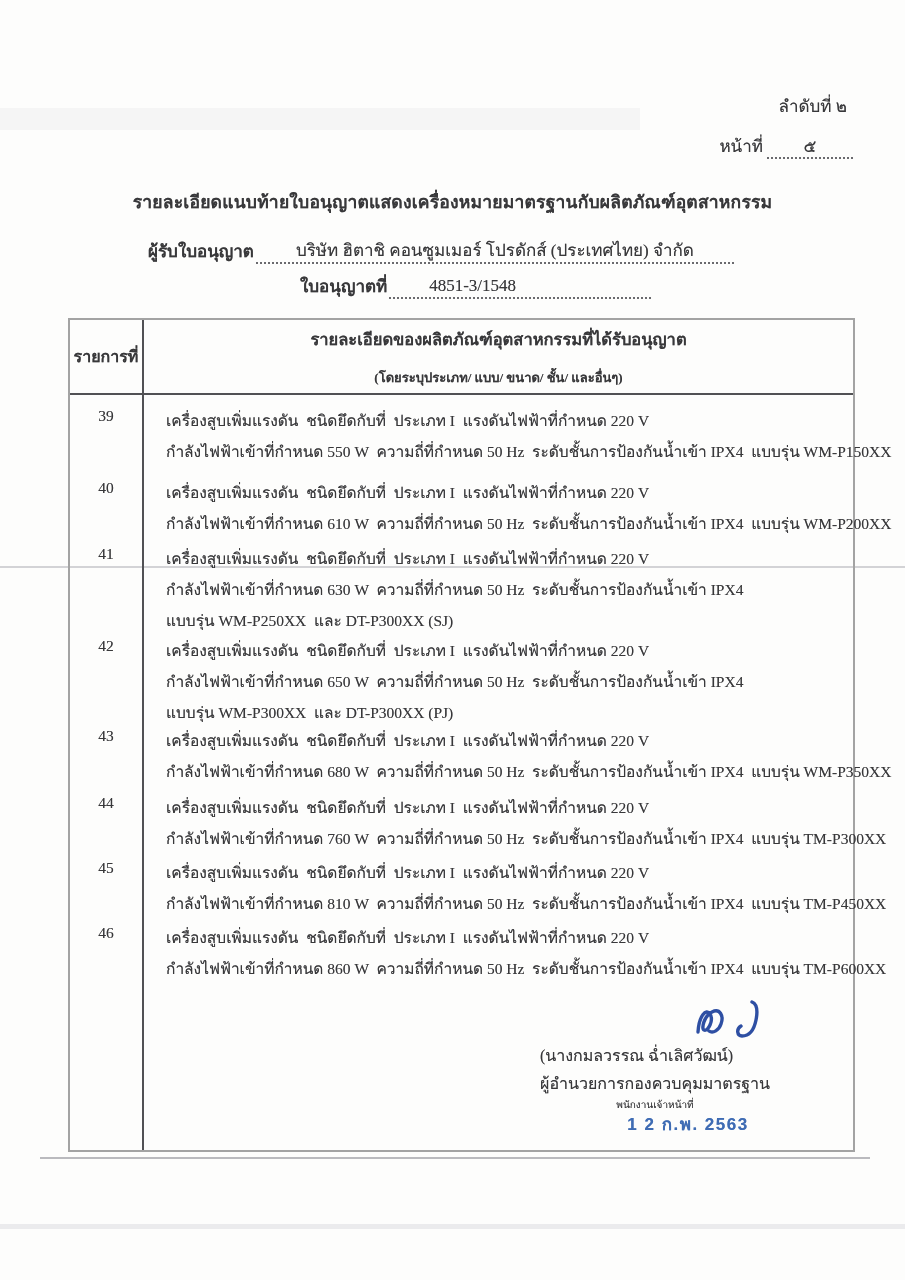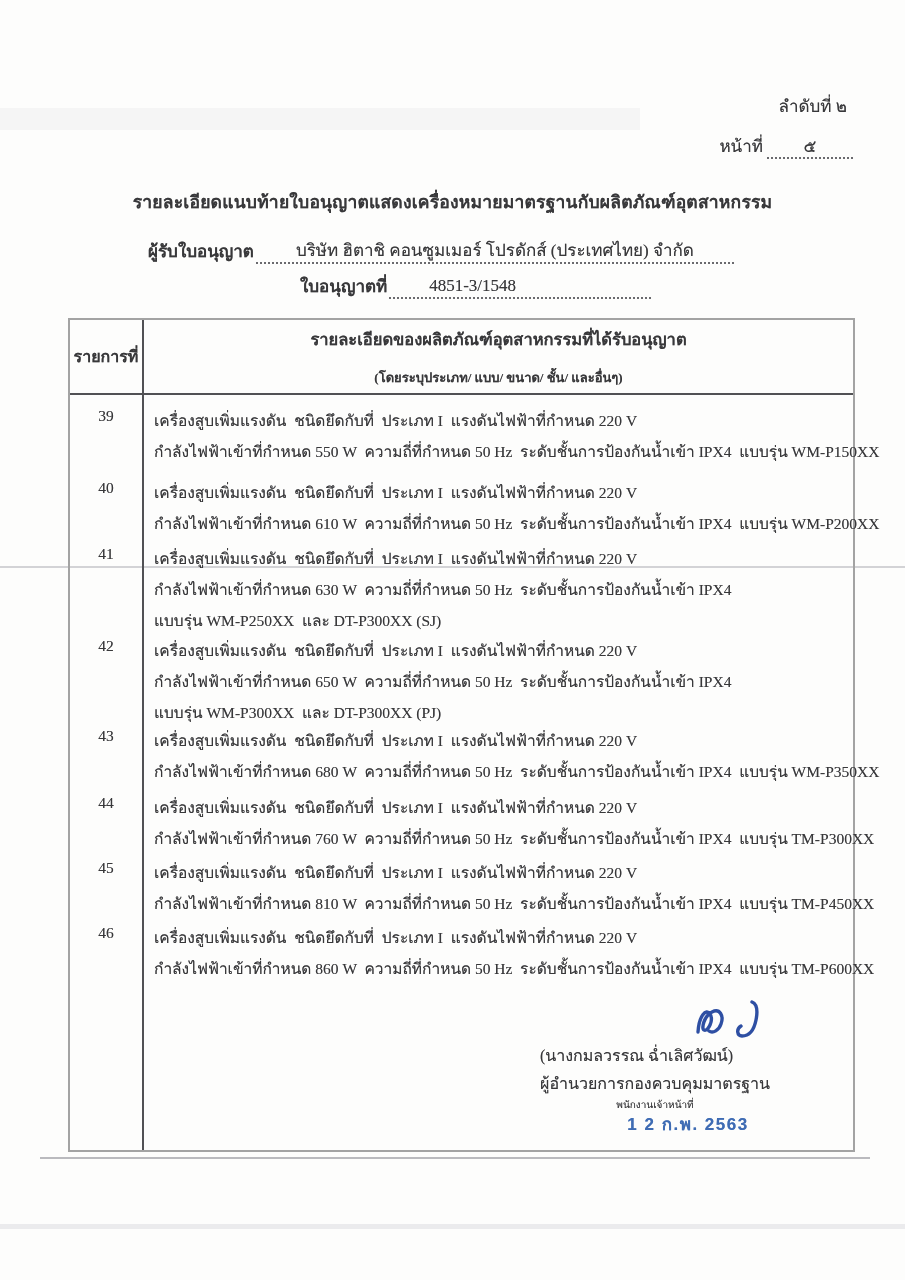--- a/index.html
+++ b/index.html
@@ -59,21 +59,21 @@
     font-size: 16.5px; font-weight: bold;
   }
   .h-col2 .sub { font-size: 13px; font-weight: bold; }
 
   .tbl-body { position: absolute; top: 75px; left: 0; right: 0; bottom: 0; }
   .row { position: absolute; left: 0; right: 0; display: flex; }
   .row-no {
     width: 72px; flex: 0 0 72px; text-align: center;
     font-size: 15.5px; padding-top: 2px;
   }
-  .row-lines { flex: 1; padding-left: 12px; }
+  .row-lines { flex: 1; padding-left: 24px; }
   .desc-line { display: block; font-size: 15.5px; line-height: 31px; white-space: pre; }
 
   
   .sig-svg { position: absolute; left: 694px; top: 996px; }
   .sig-name { position: absolute; top: 1043px; left: 540px; width: 230px; font-size: 16px; }
   .sig-position { position: absolute; top: 1071px; left: 530px; width: 250px; text-align: center; font-size: 16px; }
   .sig-officer { position: absolute; top: 1097px; left: 545px; width: 220px; text-align: center; font-size: 10px; }
   .date-stamp {
     position: absolute; top: 1110px; left: 608px; width: 160px; text-align: center;
     font-family: "Liberation Sans", sans-serif; font-weight: bold; font-size: 17px;

